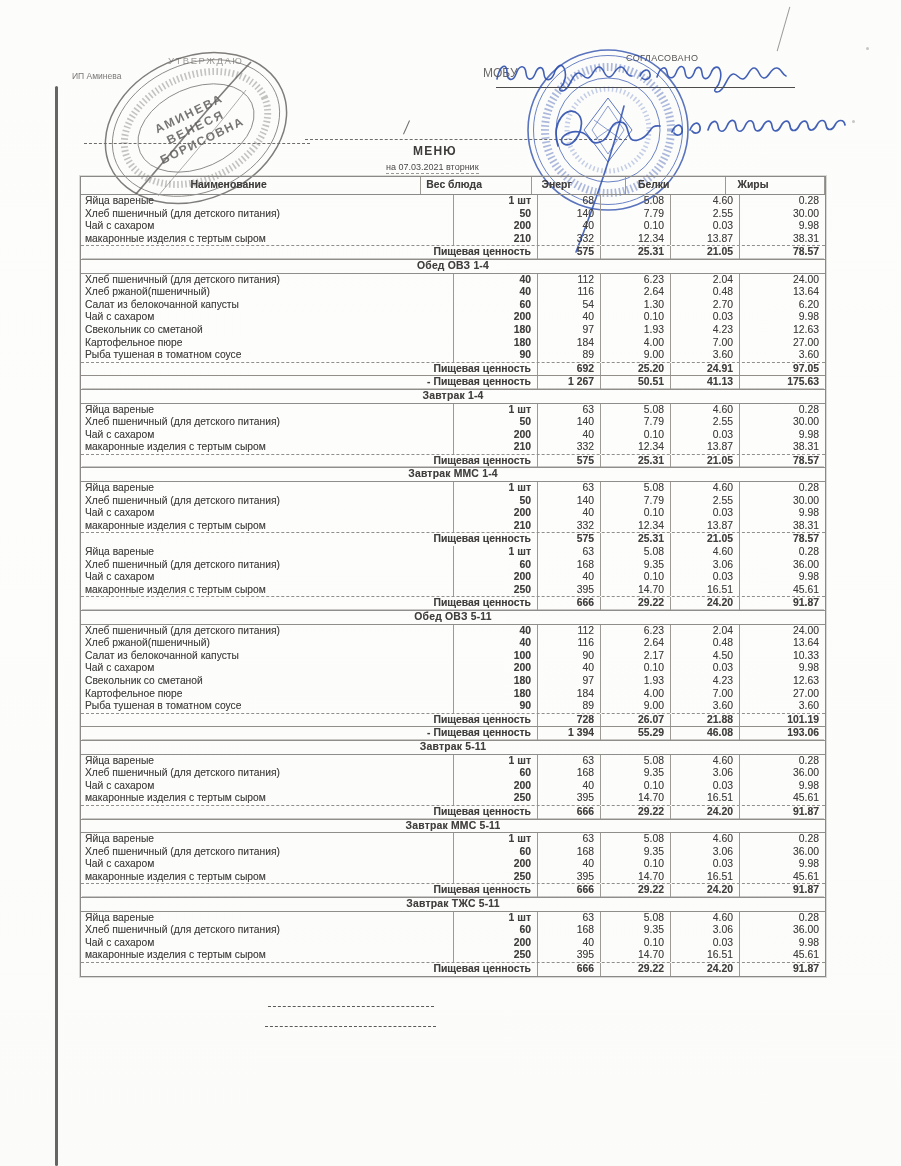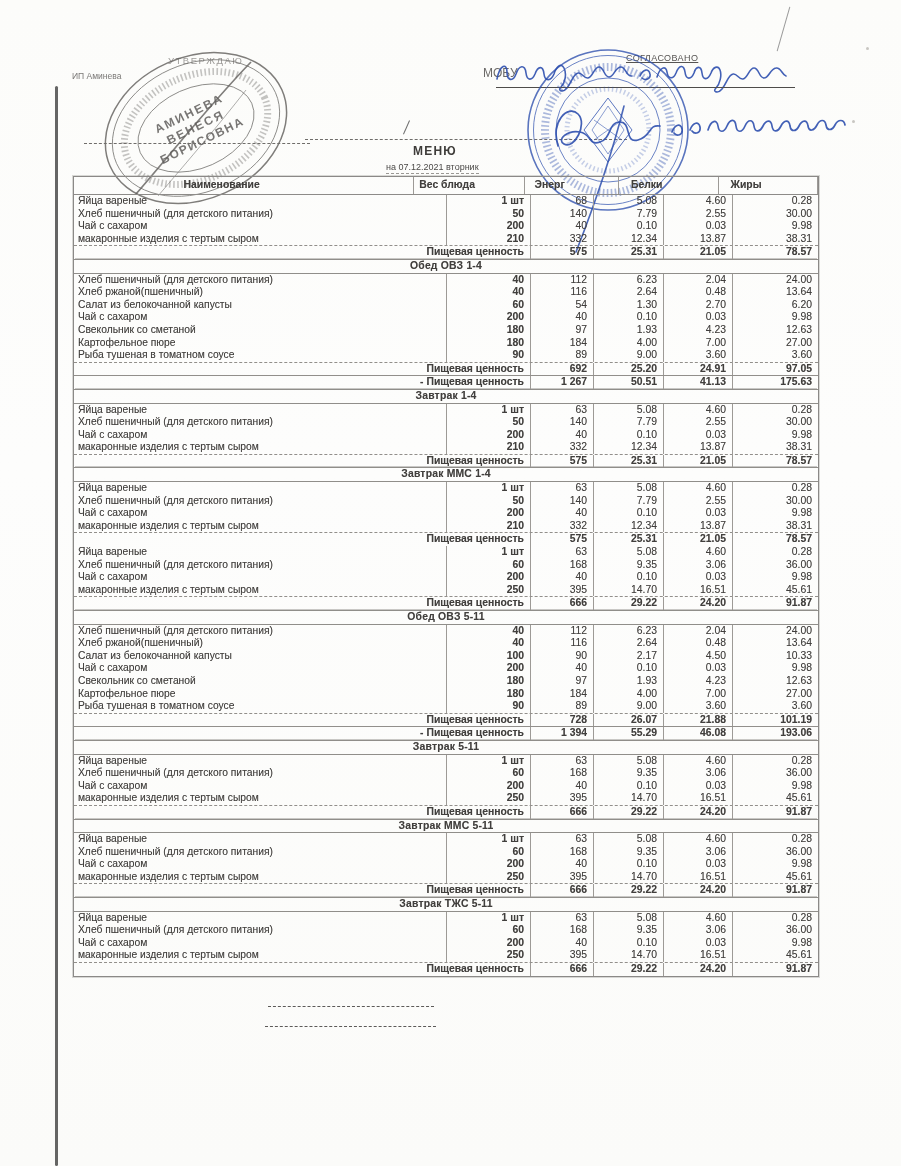--- a/index.html
+++ b/index.html
@@ -11,36 +11,36 @@
   .abs{position:absolute;}
   
   .scan-edge{left:55px;top:86px;width:2.5px;height:1080px;background:#4a4a4a;opacity:.85;border-radius:2px;}
   .corner-line{left:783px;top:6px;width:1px;height:46px;background:#9a9a9a;transform:rotate(16deg);}
   .slash-mark{left:406px;top:120px;width:1.4px;height:15px;background:#6e6e6e;transform:rotate(24deg);}
   .speck{width:3px;height:3px;border-radius:50%;background:#c8c6c2;}
   
   .org-left{left:72px;top:71px;font-size:8.5px;color:#7a7876;}
   .approve-word{left:168px;top:55px;font-size:9.5px;color:#8d8b88;letter-spacing:1.5px;opacity:.85;}
   .mobu{left:465px;top:66px;font-size:12px;color:#6b6967;padding-left:18px;}
-  .agreed{left:626px;top:53px;font-size:9px;color:#565452;letter-spacing:.4px;text-decoration:underline;}
+  .agreed{left:626px;top:53px;font-size:9px;color:#565452;letter-spacing:.4px;}
   .menu-title{left:380px;top:144px;width:110px;text-align:center;font-size:12px;font-weight:bold;letter-spacing:1.2px;color:#3e3c3a;}
   .date-line{left:386px;top:162px;font-size:9px;color:#4c4a48;border-bottom:1px dashed #9a9894;padding-bottom:1px;}
   .rule{height:0;border-top:1px dashed #6f6d6a;}
   .rule-left{left:84px;top:143px;width:226px;}
   .rule-mid{left:305px;top:139px;width:322px;}
   .org-underline{left:496px;top:87px;width:299px;height:0;border-top:1px solid #4e4c4a;}
   .sign-line-1{left:268px;top:1006px;width:166px;height:0;border-top:1.5px dashed #5c5a58;}
   .sign-line-2{left:265px;top:1026px;width:171px;height:0;border-top:1.5px dashed #5c5a58;}
   
   .blue-ink{stroke:var(--stamp-blue,#2d4fae);fill:none;}
   .gray-ink{stroke:var(--stamp-gray,#5f5d5b);fill:none;}
   .stamp-text{fill:#6a6866;font-family:"Liberation Sans",sans-serif;font-weight:bold;}
   
   .menu-table{
-    left:73px;top:176px;width:746px;box-sizing:border-box;
+    left:80px;top:176px;width:746px;box-sizing:border-box;
     border:1.2px solid #8b8987;box-shadow:0 0 0 1px rgba(150,148,144,.35);
     font-size:10.4px;color:#413f3d;text-shadow:0 0 .5px rgba(70,68,66,.4);
     background:transparent;
   }
   .hrow{display:flex;height:17px;line-height:16px;font-weight:bold;border-bottom:1px solid #8d8b88;}
   .hc{box-sizing:border-box;text-align:center;overflow:hidden;white-space:nowrap;}
   .hc+.hc{border-left:1px solid #9d9a96;margin-left:44px;}
   .hc0{width:372px;}.hc1{width:84px;}.hc2{width:63px;}.hc3{width:70px;}.hc4{width:69px;}.hc5{flex:1;}
   .srow{
     height:12.6px;line-height:12.2px;text-align:center;font-weight:bold;letter-spacing:.2px;
@@ -109,21 +109,21 @@
       <path d="M72 76 L100 96 M100 76 L72 96" stroke-width="0.7"></path>
     </g>
     <path class="blue-ink" stroke-width="1.6" stroke-linecap="round" opacity="0.85" d="M102 62 C90 110 72 162 54 208"></path>
   </svg>
 
   <svg class="abs" style="left:548px;top:100px;" width="305" height="58" viewBox="0 0 305 58">
     <path class="blue-ink" stroke-width="1.7" stroke-linecap="round" opacity="0.9" d="M10 46 C2 22 20 4 30 14 C40 24 26 50 16 44 C8 39 20 30 32 32 C44 34 40 46 52 42 C64 38 60 22 72 22 C84 22 76 44 90 40 C104 36 100 24 112 26 M124 32 C127 24 133 23 134 29 C135 35 129 37 126 33 M142 30 C145 22 151 21 152 27 C153 33 147 35 144 31 M160 30 C163 20 169 19 170 26 C171 33 176 33 179 26 C182 19 187 18 188 26 C189 33 194 33 197 26 C200 19 205 19 206 26 C207 33 212 32 215 26 C218 20 223 19 224 26 C225 33 230 32 233 26 C236 20 241 19 242 26 C243 32 248 32 251 26 C254 20 259 19 260 26 C261 32 266 31 269 25 C272 19 277 19 278 25 C279 31 284 31 287 25 C290 19 296 19 297 25"></path>
   </svg>
 
   <div class="abs menu-title">МЕНЮ</div>
-  <div class="abs date-line">на  07.12.2021  вторник</div>
+  <div class="abs date-line">на  07.03.2021  вторник</div>
 
   <div class="abs menu-table">
     <div class="hrow">
         <div class="hc hc0">Наименование</div>
         <div class="hc hc1">Вес блюда</div>
         <div class="hc hc2">Энерг</div>
         <div class="hc hc3">Белки</div>
         <div class="hc hc4">Жиры</div>
         <div class="hc hc5">Углеводы</div>
       </div>

